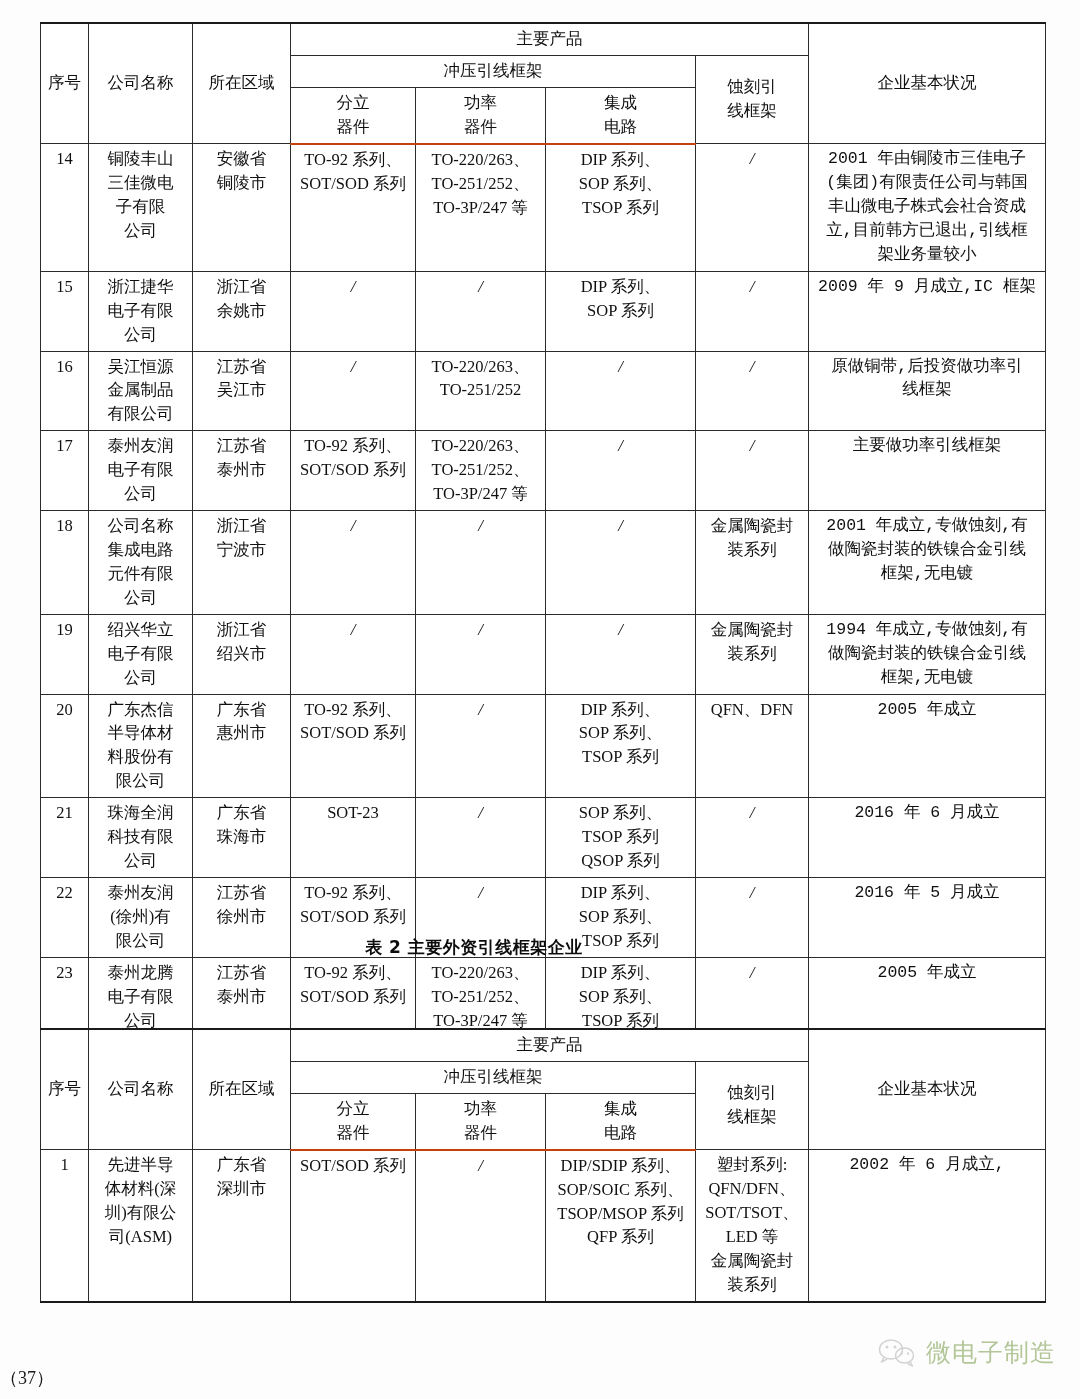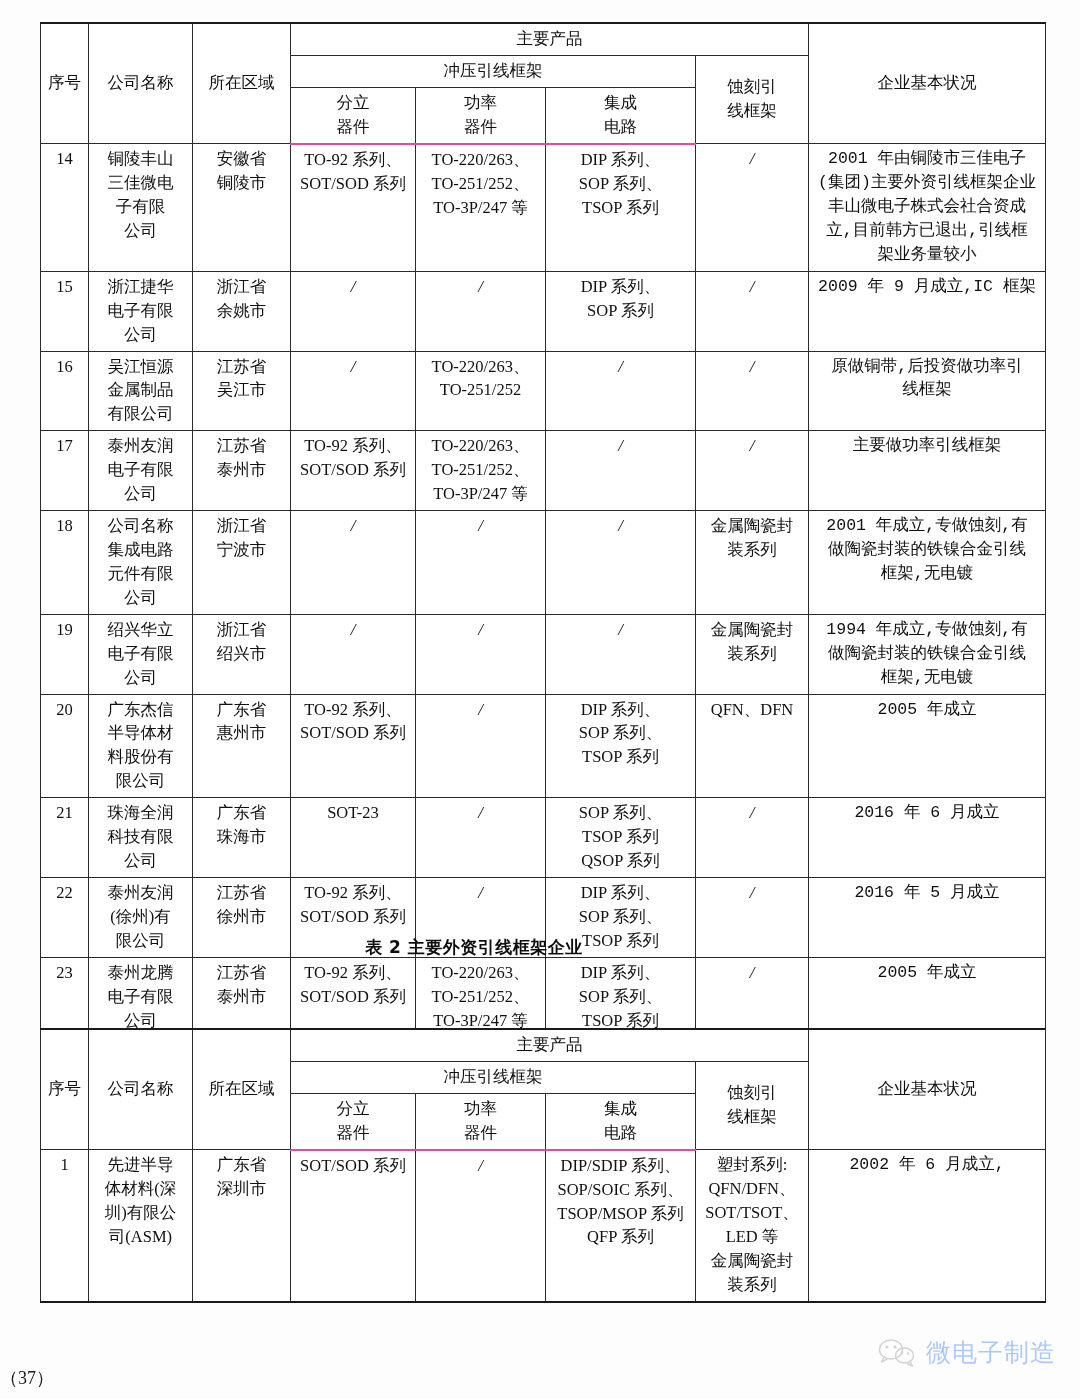--- a/index.html
+++ b/index.html
@@ -46,21 +46,21 @@
     font-size: 16.5px;
     line-height: 1.45;
     text-align: center;
     color: #101010;
   }
   
   table.doc {
     border-top: 2.2px solid #1a1a1a;
     border-bottom: 2.2px solid #1a1a1a;
   }
-  table.doc tr.hdr-last td { border-bottom: 2px solid #ec4899; }
+  table.doc tr.hdr-last td { border-bottom: 2px solid #c2410c; }
 
   .c-seq   { width: 48px; }
   .c-name  { width: 104px; }
   .c-area  { width: 98px; }
   .c-disc  { width: 125px; }
   .c-power { width: 130px; }
   .c-ic    { width: 150px; }
   .c-etch  { width: 113px; }
   .c-desc  { width: 237px; }
 
@@ -112,21 +112,21 @@
     right: 24px;
     top: 1336px;
     display: flex;
     align-items: center;
     gap: 9px;
     opacity: 0.42;
   }
   .watermark .wm-text {
     font-family: "DejaVu Sans", "Liberation Sans", sans-serif;
     font-size: 25px;
-    color: #3b82f6;
+    color: #4d7c0f;
     letter-spacing: 1px;
   }
   .wechat-icon { display: block; }
   .ln { display: block; }
 </style>
 </head>
 <body>
 
 <div class="page">
 
@@ -197,21 +197,21 @@
             <td class="ic">
               <span class="ln">DIP 系列、</span>
               <span class="ln">SOP 系列、</span>
               <span class="ln">TSOP 系列</span>
             </td>
             <td class="etch">
               <span class="ln slash">/</span>
             </td>
             <td class="desc">
               <span class="ln">2001 年由铜陵市三佳电子</span>
-              <span class="ln">(集团)主要外资引线框架企业</span>
+              <span class="ln">(集团)有限责任公司与韩国</span>
               <span class="ln">丰山微电子株式会社合资成</span>
               <span class="ln">立,目前韩方已退出,引线框</span>
               <span class="ln">架业务量较小</span>
             </td>
           </tr>
           <tr>
             <td class="seq">15</td>
             <td class="name">
               <span class="ln">浙江捷华</span>
               <span class="ln">电子有限</span>

